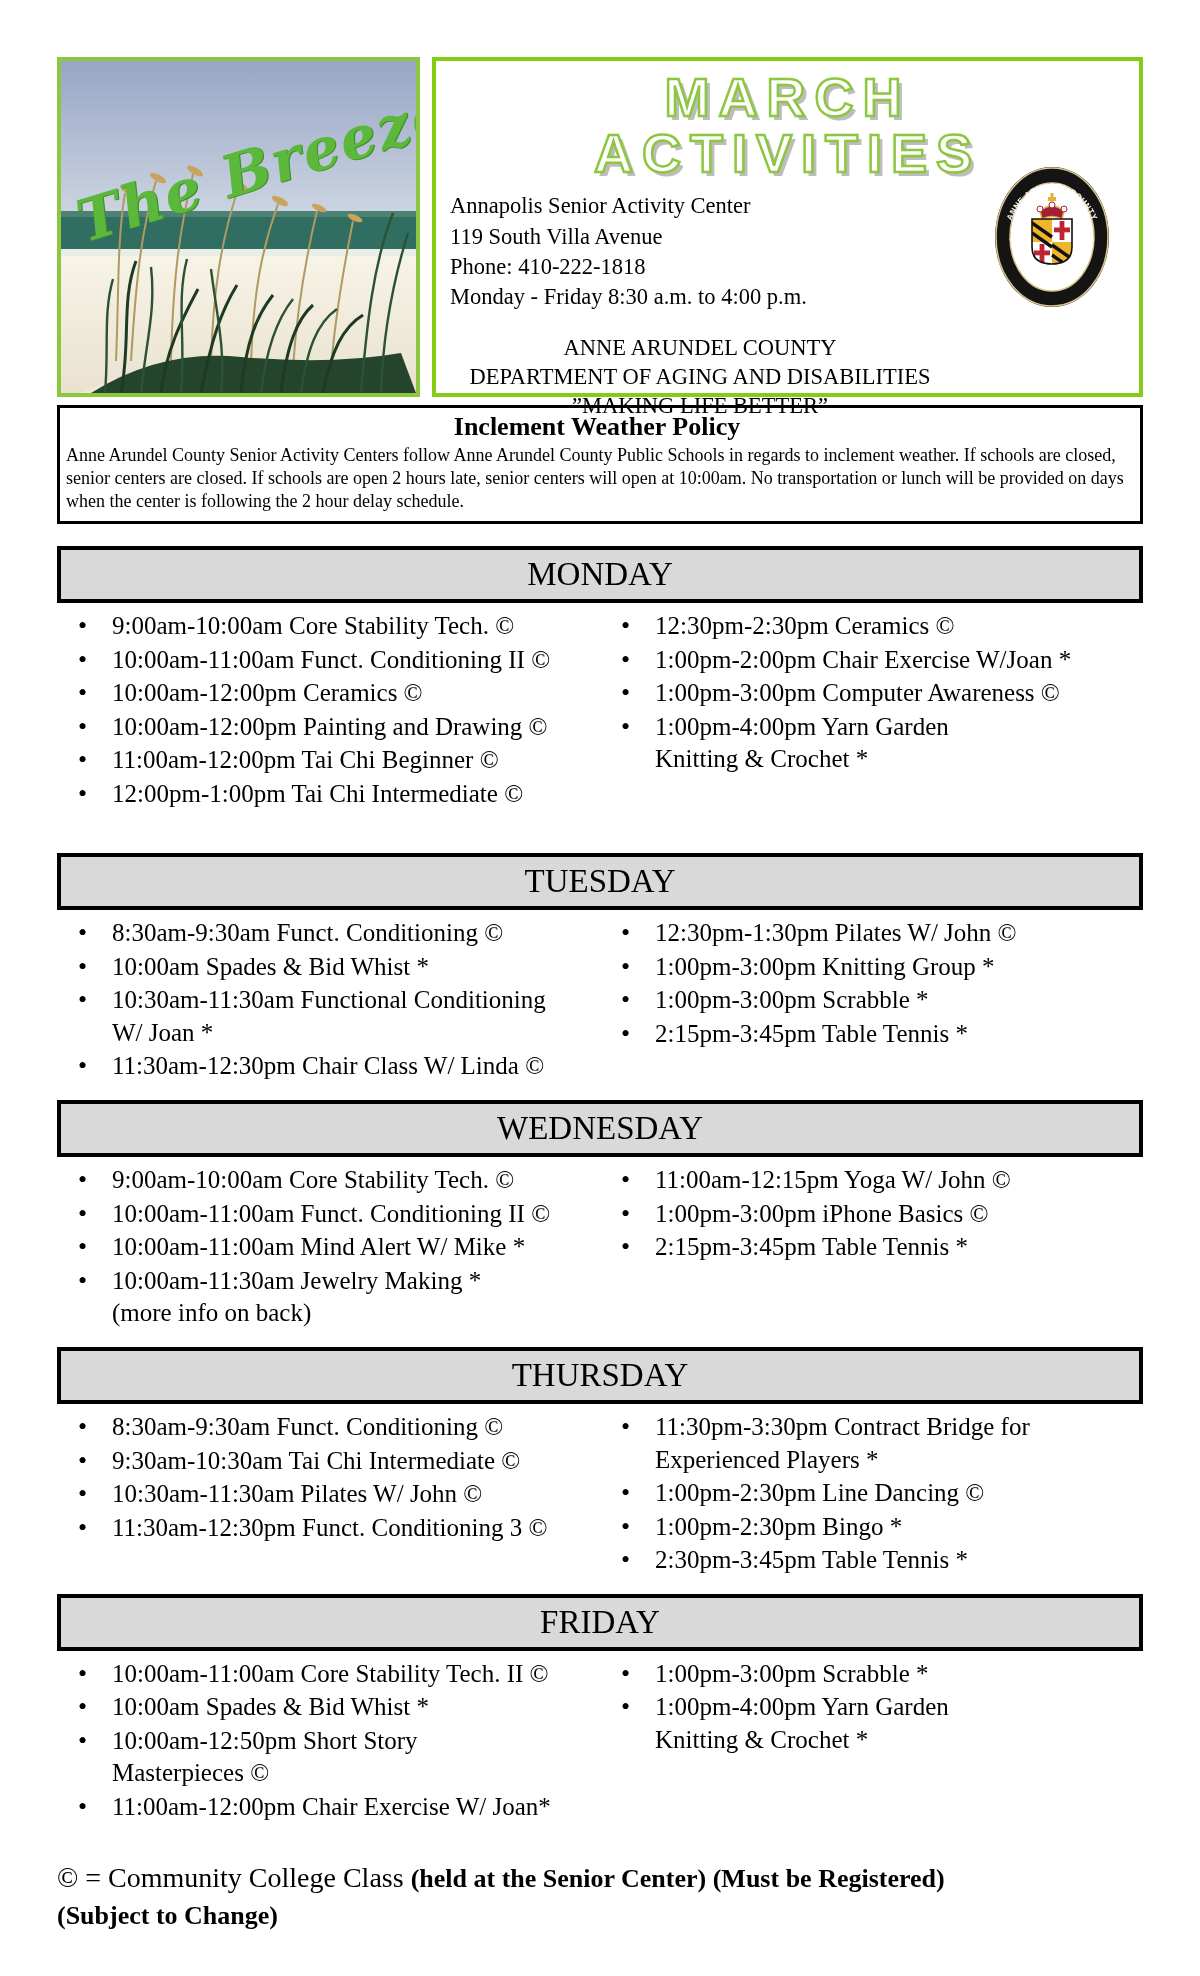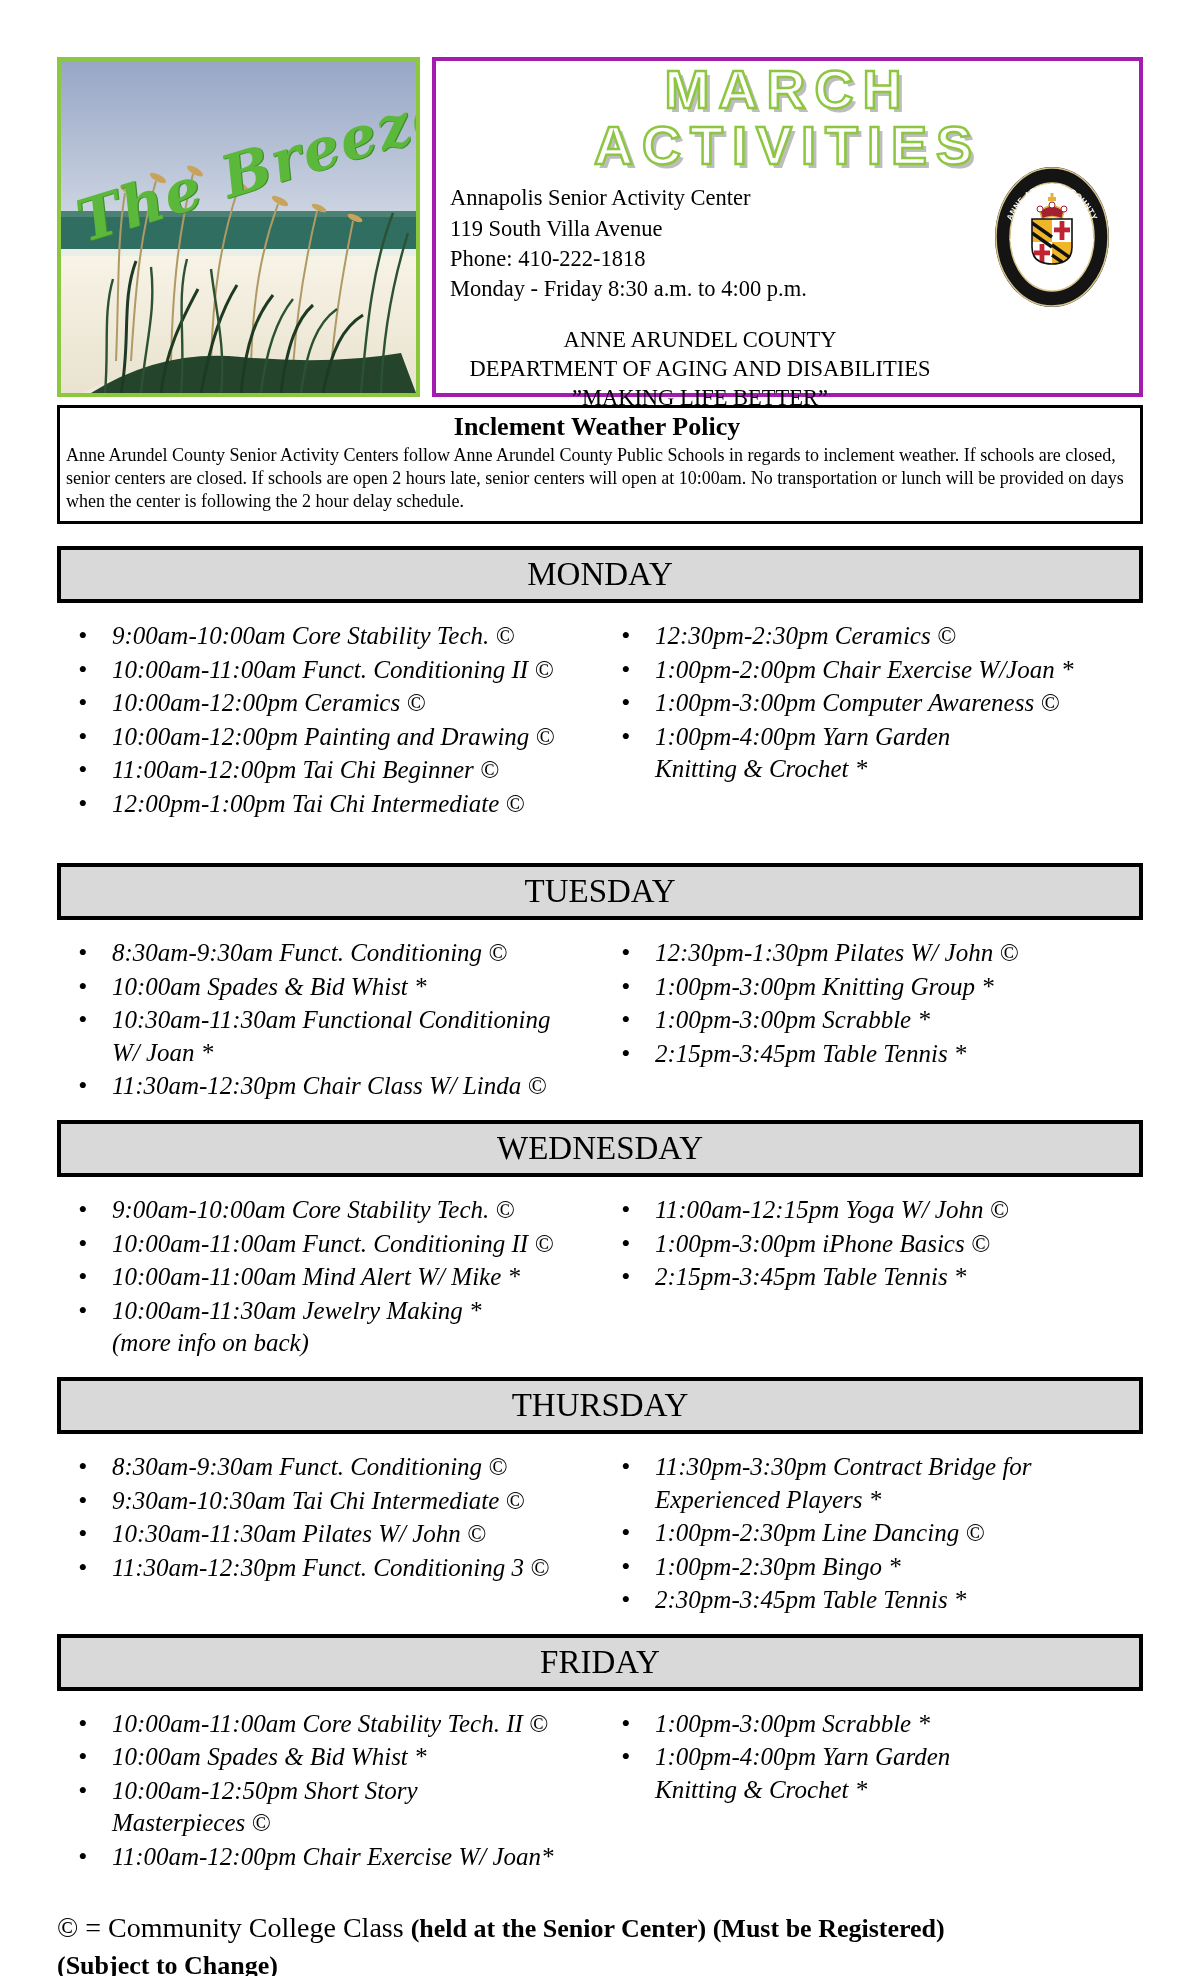--- a/index.html
+++ b/index.html
@@ -18,22 +18,22 @@
   }
   .photo-box svg { display:block; width:100%; height:100%; }
   .breeze-title {
     position:absolute; left:18px; top:128px; width:330px;
     font-family:"DejaVu Serif", serif; font-style:italic; font-weight:bold;
     font-size:58px; color:#5cb83a; text-shadow:1px 1px 0 #3f8f2a;
     transform:rotate(-17deg); transform-origin:left center; letter-spacing:2px;
     white-space:nowrap;
   }
   .info-box {
-    flex:1; box-sizing:border-box; border:4px solid #a21caf;
-    position:relative; padding-top:0;
+    flex:1; box-sizing:border-box; border:4px solid #84cc16;
+    position:relative; padding-top:8px;
   }
   .big-title {
     text-align:center; font-family:"Liberation Sans", sans-serif;
     font-weight:bold; font-size:54px; line-height:1.04; letter-spacing:9px;
     color:#ffffff; -webkit-text-stroke:2.5px #8dc63f;
     text-shadow:4px 4px 0 #bdbdbd;
   }
   .addr-block { margin:10px 0 16px 14px; font-size:22.5px; line-height:1.35; }
   .county-block {
     margin-top:20px; margin-right:175px; text-align:center;
@@ -49,21 +49,21 @@
   .weather-title { text-align:center; font-weight:bold; font-size:26px; line-height:1.3; }
   .weather-body { font-size:18px; line-height:1.28; }
 
   
   .day { margin-top:10px; }
   .day-monday { margin-top:22px; margin-bottom:36px; }
   .day-header {
     border:4px solid #000; background:#d9d9d9; box-sizing:border-box;
     text-align:center; font-size:33px; padding:6px 0 7px 0; line-height:1.1;
   }
-  .cols { display:flex; padding:17px 0 6px 0;font-style:italic; }
+  .cols { display:flex; padding:7px 0 6px 0; }
   .col { width:50%; box-sizing:border-box; }
   .col ul { list-style:none; margin:0; padding:0 6px 0 55px; }
   .col li {
     position:relative; font-size:25px; line-height:1.3; margin-bottom:1px;
     white-space:pre-line;
   }
   .col li::before {
     content:"\2022"; position:absolute; left:-34px; top:-1px; font-size:26px;
   }
 

